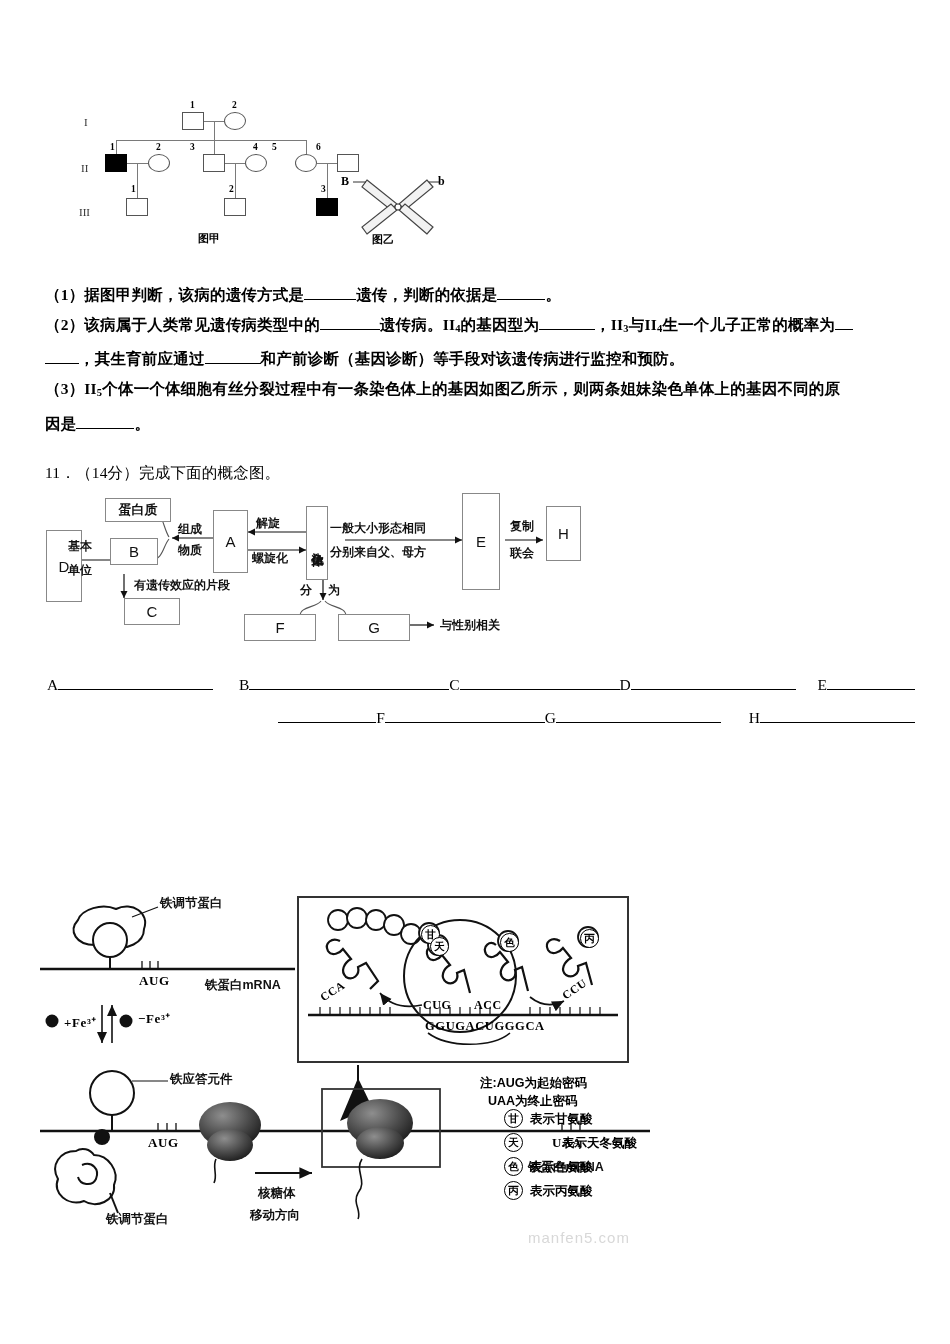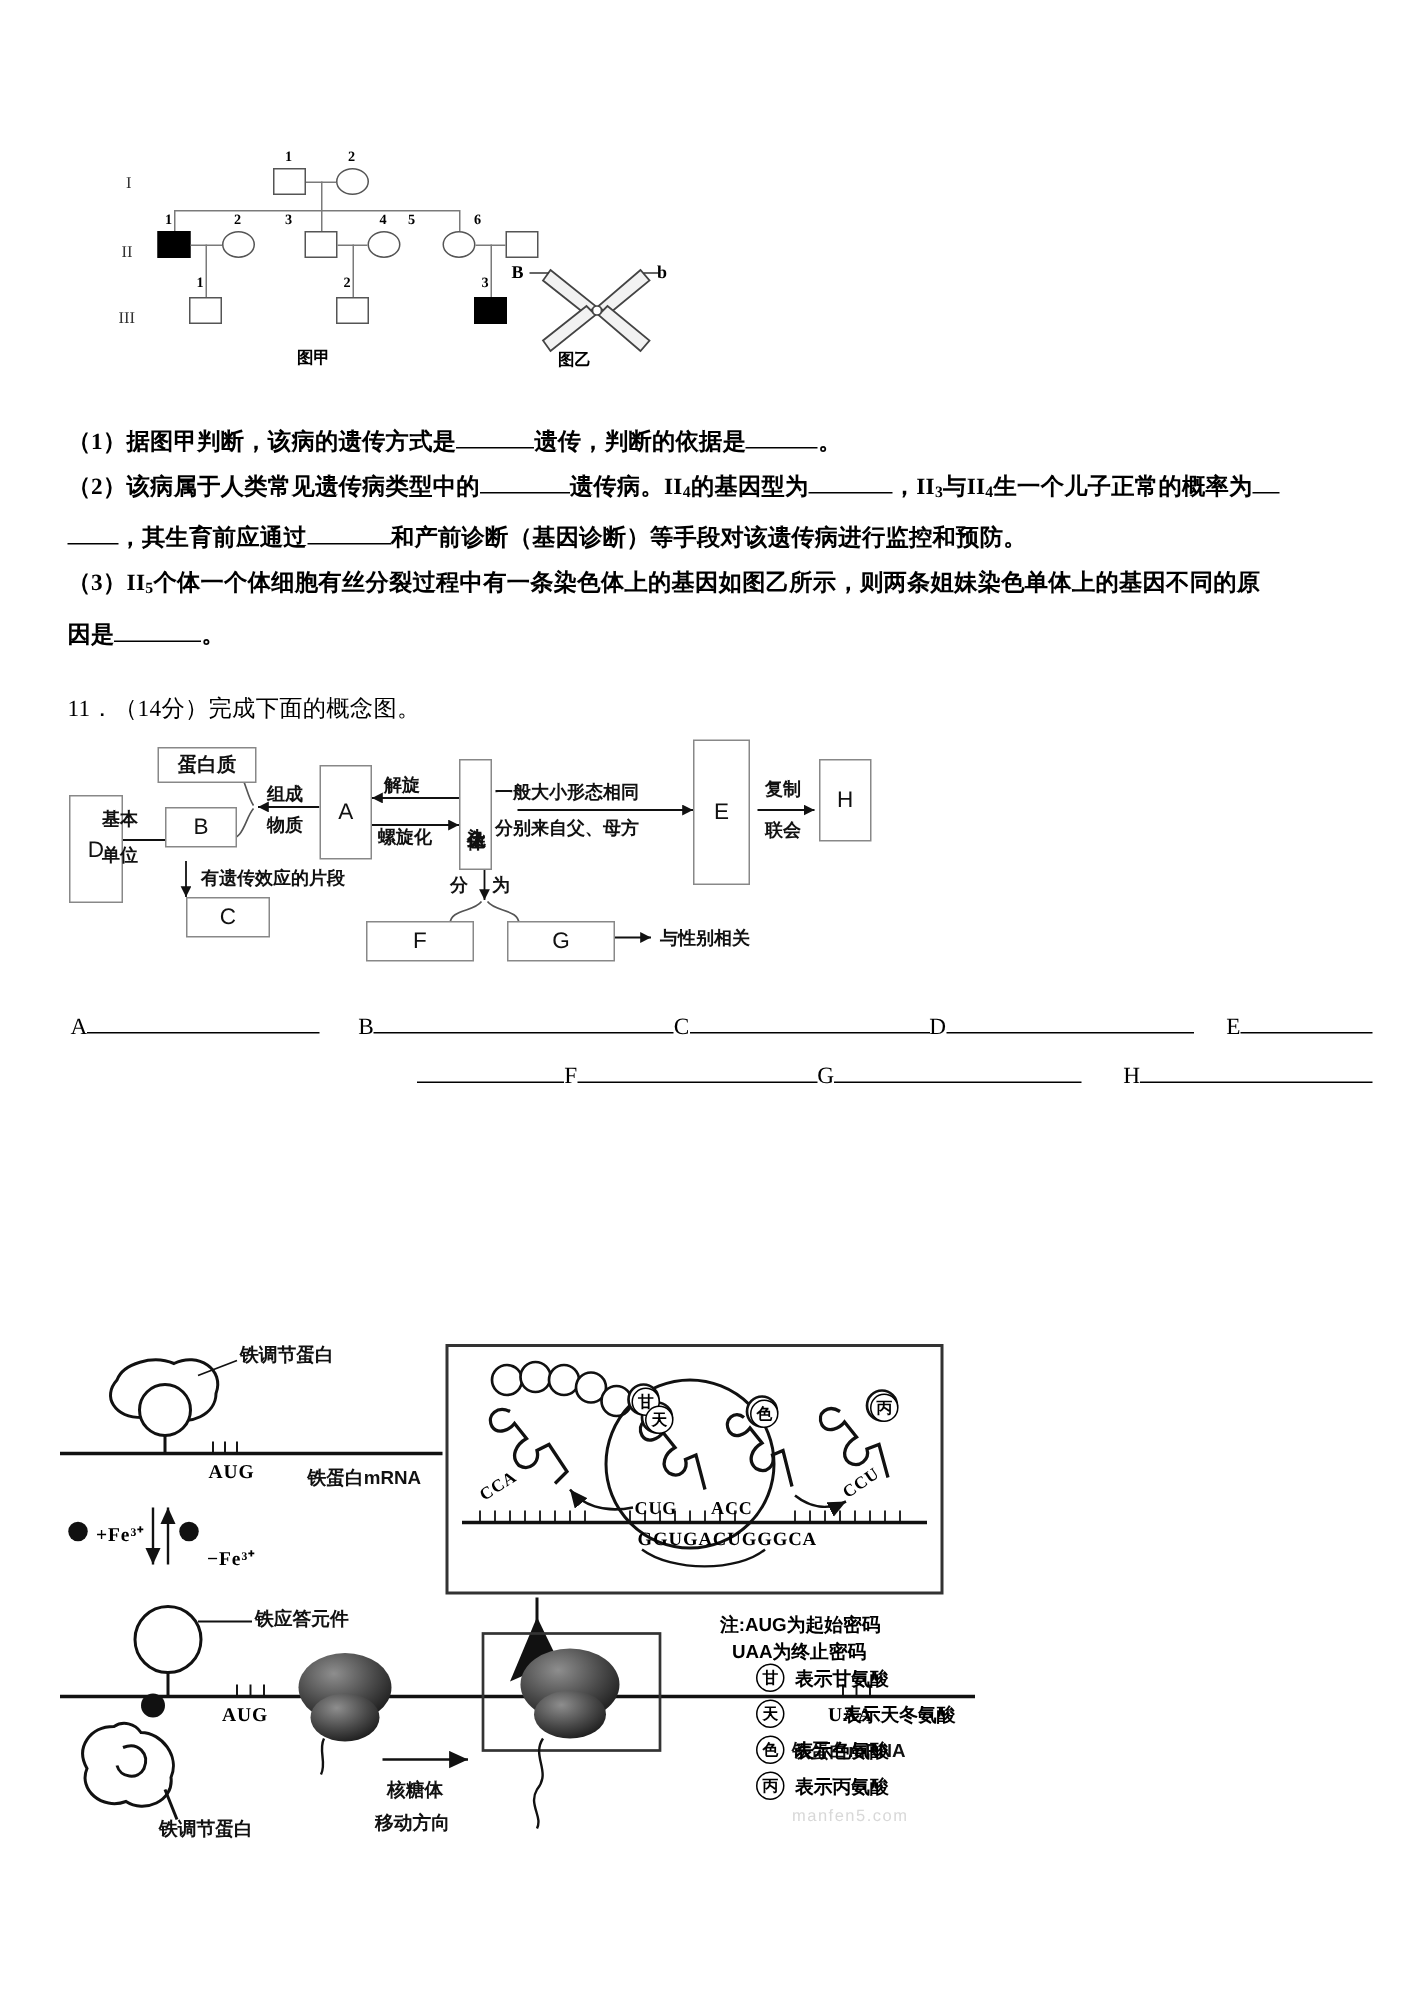--- a/index.html
+++ b/index.html
@@ -190,24 +190,25 @@
     display: flex;
     align-items: center;
     justify-content: center;
     font-size: 10.5px;
     font-weight: bold;
     font-family: "Liberation Sans", sans-serif;
     background: #fff;
   }
   .watermark {
     position: absolute;
-    font-size: 11px;
+    font-size: 15px;
     color: #d8d8d8;
     letter-spacing: 1px;
     font-family: "Liberation Sans", sans-serif;
+    margin-top: 24px;
   }
 </style>
 </head>
 <body>
 
 <div class="page">
 
   <div id="pedigree-figure">
     <div class="gen-label" style="left:84px; top:30px;">I</div>
     <div class="gen-label" style="left:81px; top:76px;">II</div>
@@ -530,21 +531,21 @@
       </g>
 
       <line x1="215" y1="280" x2="272" y2="280" stroke="#111" stroke-width="1.8" marker-end="url(#ar2)"></line>
     </svg>
 
     
     <div class="tf-label" style="left:120px; top:2px;">铁调节蛋白</div>
     <div class="tf-mono" style="left:99px; top:80px;">AUG</div>
     <div class="tf-label" style="left:165px; top:84px;">铁蛋白mRNA</div>
     <div class="tf-mono" style="left:24px; top:120px;">+Fe³⁺</div>
-    <div class="tf-mono" style="left:98px; top:136px;">−Fe³⁺</div>
+    <div class="tf-mono" style="left:98px; top:116px;">−Fe³⁺</div>
 
     <div class="tf-mono" style="left:279px; top:92px; font-size:11.5px; transform:rotate(-32deg);">CCA</div>
     <div class="tf-mono" style="left:383px; top:105px; font-size:12px;">CUG</div>
     <div class="tf-mono" style="left:434px; top:105px; font-size:12px;">ACC</div>
     <div class="tf-mono" style="left:521px; top:90px; font-size:11.5px; transform:rotate(-34deg);">CCU</div>
     <div class="tf-mono" style="left:385px; top:126px; font-size:12.5px;">GGUGACUGGGCA</div>
 
     
     <div class="aa-circle" style="left:381px; top:32px;">甘</div>
     <div class="aa-circle" style="left:390px; top:44px;">天</div>

